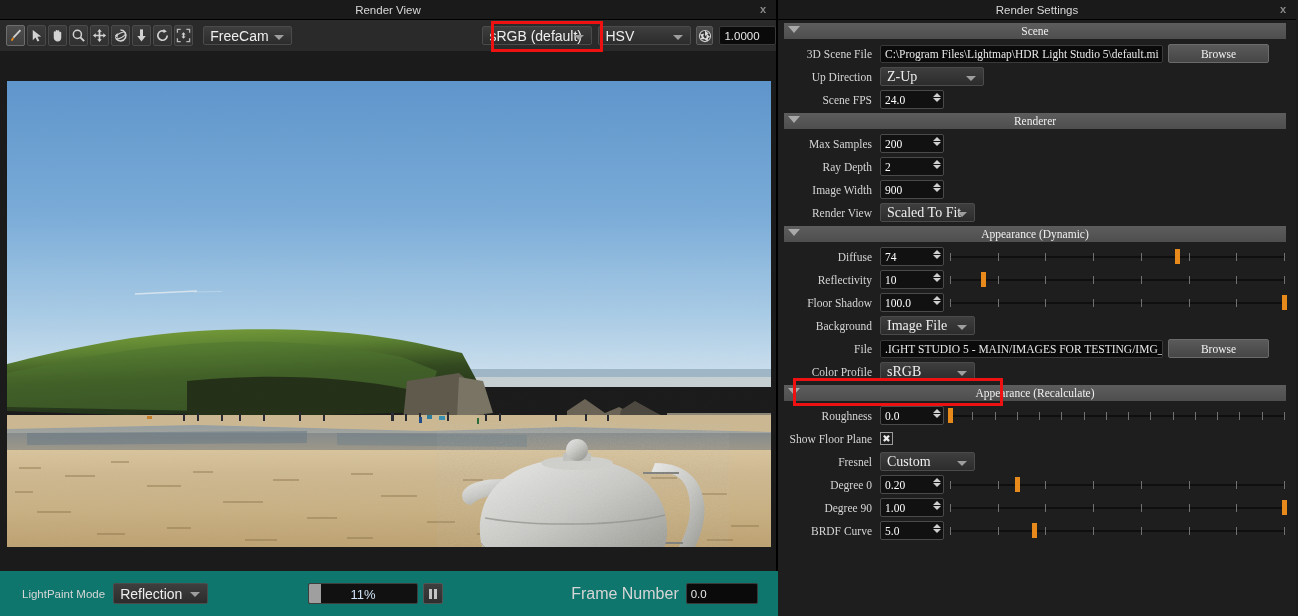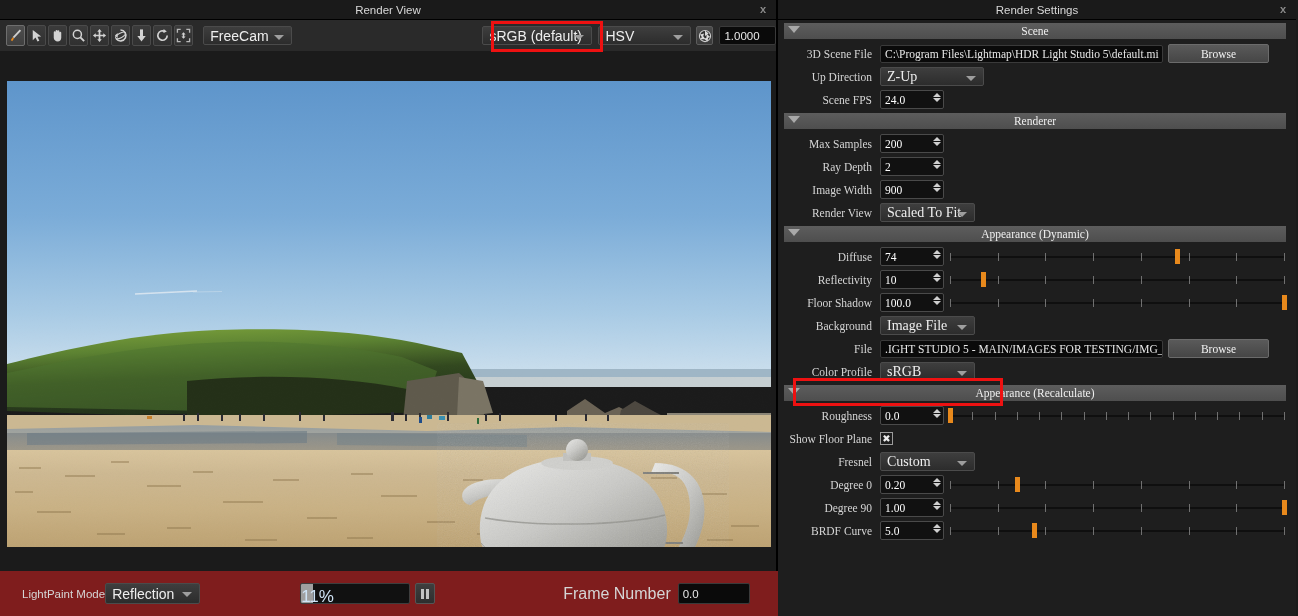--- a/index.html
+++ b/index.html
@@ -102,31 +102,31 @@
     display:flex; align-items:center; justify-content:center; cursor:pointer;
   }
   .tool.active { background:linear-gradient(#4e4e4e,#3f3f3f); border-color:#6e6e6e; }
   .tool svg { display:block; }
 
   #render-canvas {
     position:absolute; left:7px; top:81px; width:764px; height:466px;
     background:#1b1b1b; overflow:hidden;
   }
   #rv-bottom {
-    position:absolute; left:0; bottom:0; width:778px; height:45px; background:#7f1d1d;
+    position:absolute; left:0; bottom:0; width:778px; height:45px; background:#0f766e;
     display:flex; align-items:center;
   }
   .progress {
     position:relative; width:110px; height:21px; background:#111;
     border:1px solid #3e3e3e; border-radius:2px; overflow:hidden;
   }
   .progress .fill { position:absolute; left:0; top:0; bottom:0; background:#9f9f9f; }
   .progress .ptxt {
-    position:absolute; left:0; right:0; top:3px; 
-    font-size:17px; color:#cfe3f5;
+    position:absolute; left:0; right:0; top:3px; text-align:center;
+    font-size:13px; color:#cfe3f5;
   }
   .pausebtn {
     width:20px;height:21px; margin-left:5px;
     background:linear-gradient(#3e3e3e,#2e2e2e); border:1px solid #555; border-radius:2px;
     display:flex; align-items:center; justify-content:center; gap:2px;
   }
   .pausebtn b { width:3px; height:10px; background:#c3c3c3; display:block; }
 
   
   #render-settings { width:518px; height:616px; background:#1e1e1e; position:relative; }
@@ -393,21 +393,21 @@
 
           <circle cx="570" cy="369" r="11" fill="url(#potg)"></circle>
         </g>
 
         <rect x="0" y="0" width="764" height="466" fill="#ffffff" opacity="0.03" filter="url(#grain2)"></rect>
       </svg>
     </div>
 
     <div id="rv-bottom">
       <span style="margin-left:22px; color:#d5d5d5; font-size:11.5px;">LightPaint Mode</span>
-      <div class="combo" style="width:95px; height:21px; ">
+      <div class="combo" style="width:95px; height:21px; margin-left:8px;">
         <span>Reflection</span>
         <span class="carat"></span>
       </div>
 
       <div class="progress" style="margin-left:100px;">
         <div class="fill" id="pfill" style="width: 11%;"></div>
         <div class="ptxt">11%</div>
       </div>
       <div class="pausebtn">
           <b></b>

